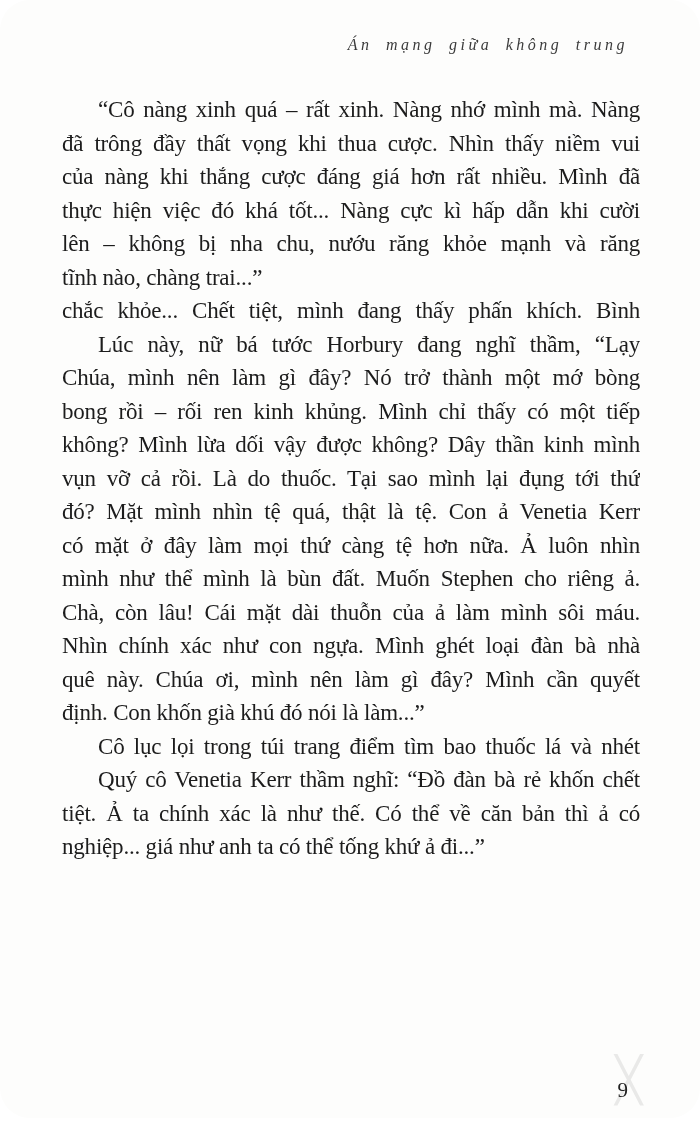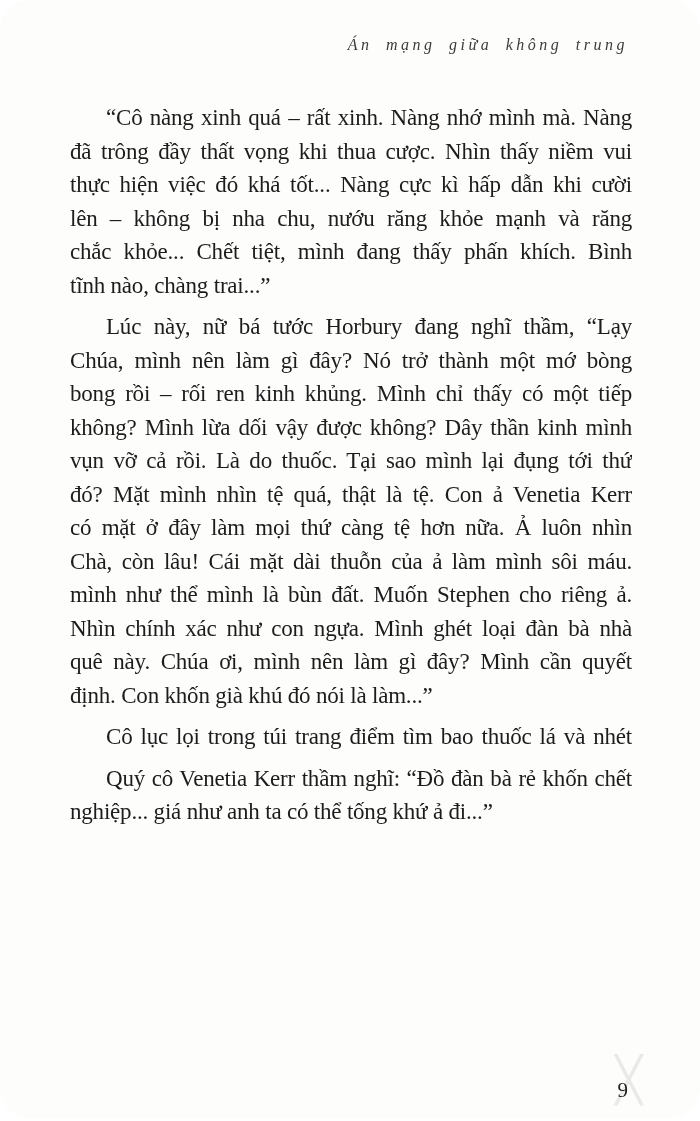--- a/index.html
+++ b/index.html
@@ -29,21 +29,21 @@
     white-space: nowrap;
   }
   .body-text {
     position: absolute;
     top: 93px;
     left: 62px;
     width: 578px;
     font-size: 23px;
     letter-spacing: -0.2px;
   }
-  .paragraph { margin: 8px; }
+  .paragraph { margin: 0; }
   .line {
     height: 33.5px;
     line-height: 33.5px;
     overflow: hidden;
     text-align: justify;
     text-align-last: justify;
     white-space: nowrap;
   }
   .line.first { text-indent: 36px; }
   .line.last {
@@ -71,44 +71,46 @@
 </head>
 <body>
 
 <div class="page">
   <div class="running-head">Án mạng giữa không trung</div>
 
   <div class="body-text">
       <div class="paragraph">
         <div class="line first">“Cô nàng xinh quá – rất xinh. Nàng nhớ mình mà. Nàng</div>
         <div class="line">đã trông đầy thất vọng khi thua cược. Nhìn thấy niềm vui</div>
+        <div class="line">của nàng khi thắng cược đáng giá hơn rất nhiều. Mình đã</div>
         <div class="line">thực hiện việc đó khá tốt... Nàng cực kì hấp dẫn khi cười</div>
         <div class="line">lên – không bị nha chu, nướu răng khỏe mạnh và răng</div>
+        <div class="line last">tĩnh nào, chàng trai...”</div>
         <div class="line">chắc khỏe... Chết tiệt, mình đang thấy phấn khích. Bình</div>
-        <div class="line last">tĩnh nào, chàng trai...”</div>
       </div>
       <div class="paragraph">
         <div class="line first">Lúc này, nữ bá tước Horbury đang nghĩ thầm, “Lạy</div>
         <div class="line">Chúa, mình nên làm gì đây? Nó trở thành một mớ bòng</div>
         <div class="line">bong rồi – rối ren kinh khủng. Mình chỉ thấy có một tiếp</div>
         <div class="line">không? Mình lừa dối vậy được không? Dây thần kinh mình</div>
         <div class="line">vụn vỡ cả rồi. Là do thuốc. Tại sao mình lại đụng tới thứ</div>
         <div class="line">đó? Mặt mình nhìn tệ quá, thật là tệ. Con ả Venetia Kerr</div>
         <div class="line">có mặt ở đây làm mọi thứ càng tệ hơn nữa. Ả luôn nhìn</div>
+        <div class="line">mình như thể mình là bùn đất. Muốn Stephen cho riêng ả.</div>
         <div class="line">Chà, còn lâu! Cái mặt dài thuỗn của ả làm mình sôi máu.</div>
-        <div class="line">mình như thể mình là bùn đất. Muốn Stephen cho riêng ả.</div>
         <div class="line">Nhìn chính xác như con ngựa. Mình ghét loại đàn bà nhà</div>
         <div class="line">quê này. Chúa ơi, mình nên làm gì đây? Mình cần quyết</div>
         <div class="line last">định. Con khốn già khú đó nói là làm...”</div>
       </div>
       <div class="paragraph">
         <div class="line first">Cô lục lọi trong túi trang điểm tìm bao thuốc lá và nhét</div>
       </div>
       <div class="paragraph">
         <div class="line first">Quý cô Venetia Kerr thầm nghĩ: “Đồ đàn bà rẻ khốn chết</div>
+        <div class="line">tiệt. Ả ta chính xác là như thế. Có thể về căn bản thì ả có</div>
         <div class="line last">nghiệp... giá như anh ta có thể tống khứ ả đi...”</div>
       </div>
     </div>
 
   <span class="watermark">╳</span>
 
   <div class="page-number">9</div>
 </div>
 
 </body></html>

